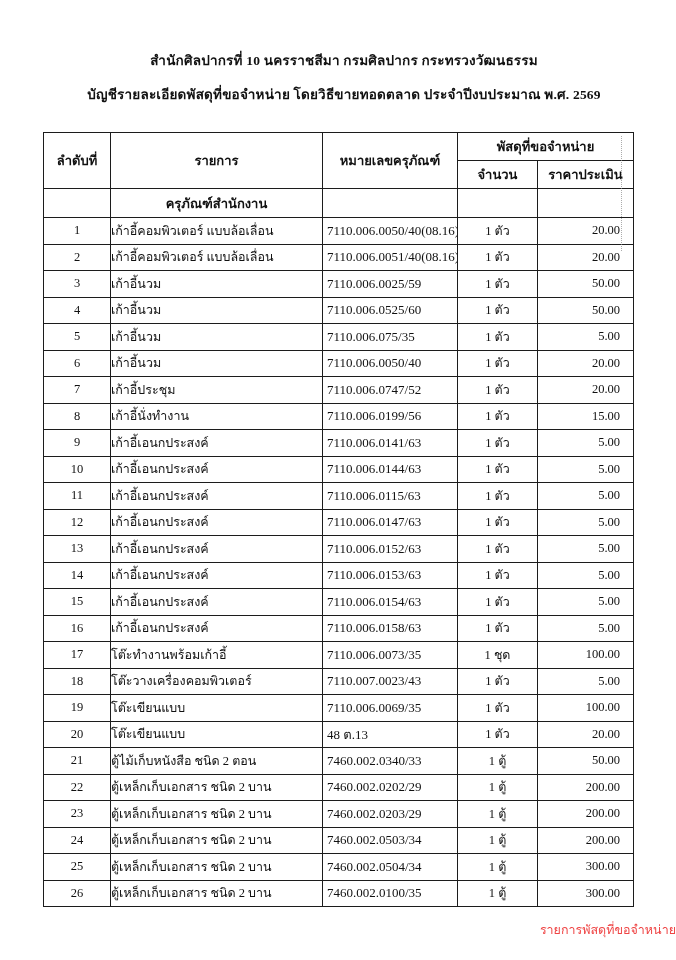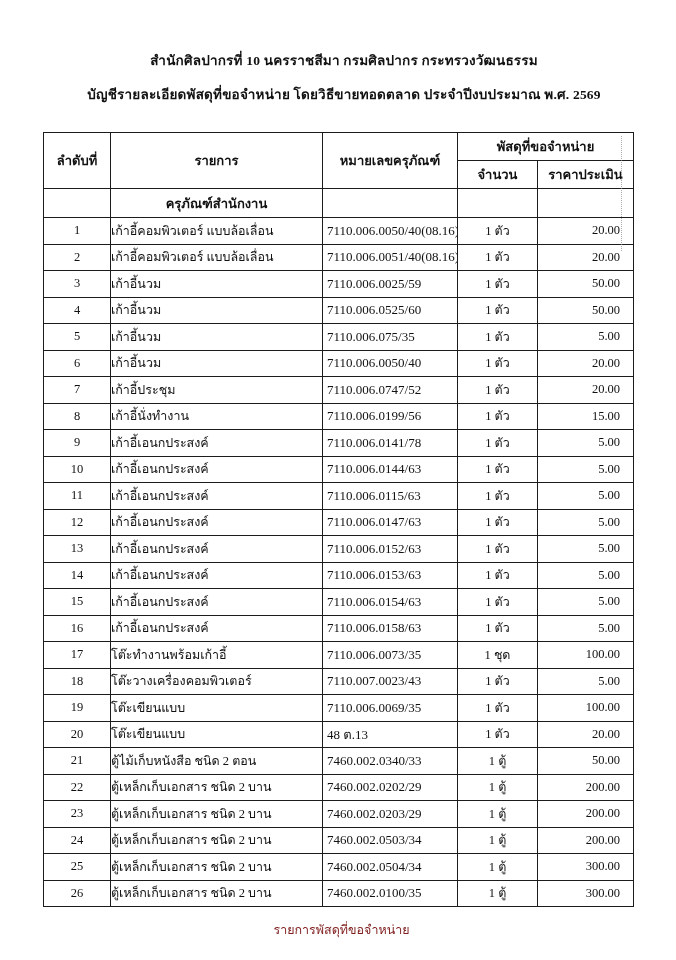--- a/index.html
+++ b/index.html
@@ -68,23 +68,23 @@
   td.c-no   { text-align: center; }
   td.c-item { text-align: left; padding-left: 0; }
   td.c-asset{ text-align: left; padding-left: 4px; font-size: 13px; }
   td.c-qty  { text-align: center; }
   td.c-price{ text-align: right; padding-right: 13px; }
   .footer-line {
     position: absolute;
     top: 920px;
     left: 0;
     right: 0;
-    text-align: center;
+    text-align: right;
     font-size: 12.5px;
-    color: #7f1d1d;
+    color: #ef4444;
     padding-left: 7px;
   }
   .scan-artifact {
     position: absolute;
     left: 621px;
     top: 136px;
     height: 115px;
     width: 0;
     border-left: 1px dotted #8a8a8a;
     opacity: 0.7;
@@ -181,21 +181,21 @@
         <tr class="data-row">
       <td class="c-no">8</td>
       <td class="c-item">เก้าอี้นั่งทำงาน</td>
       <td class="c-asset">7110.006.0199/56</td>
       <td class="c-qty">1 ตัว</td>
       <td class="c-price">15.00</td>
     </tr>
         <tr class="data-row">
       <td class="c-no">9</td>
       <td class="c-item">เก้าอี้เอนกประสงค์</td>
-      <td class="c-asset">7110.006.0141/78</td>
+      <td class="c-asset">7110.006.0141/63</td>
       <td class="c-qty">1 ตัว</td>
       <td class="c-price">5.00</td>
     </tr>
         <tr class="data-row">
       <td class="c-no">10</td>
       <td class="c-item">เก้าอี้เอนกประสงค์</td>
       <td class="c-asset">7110.006.0144/63</td>
       <td class="c-qty">1 ตัว</td>
       <td class="c-price">5.00</td>
     </tr>

